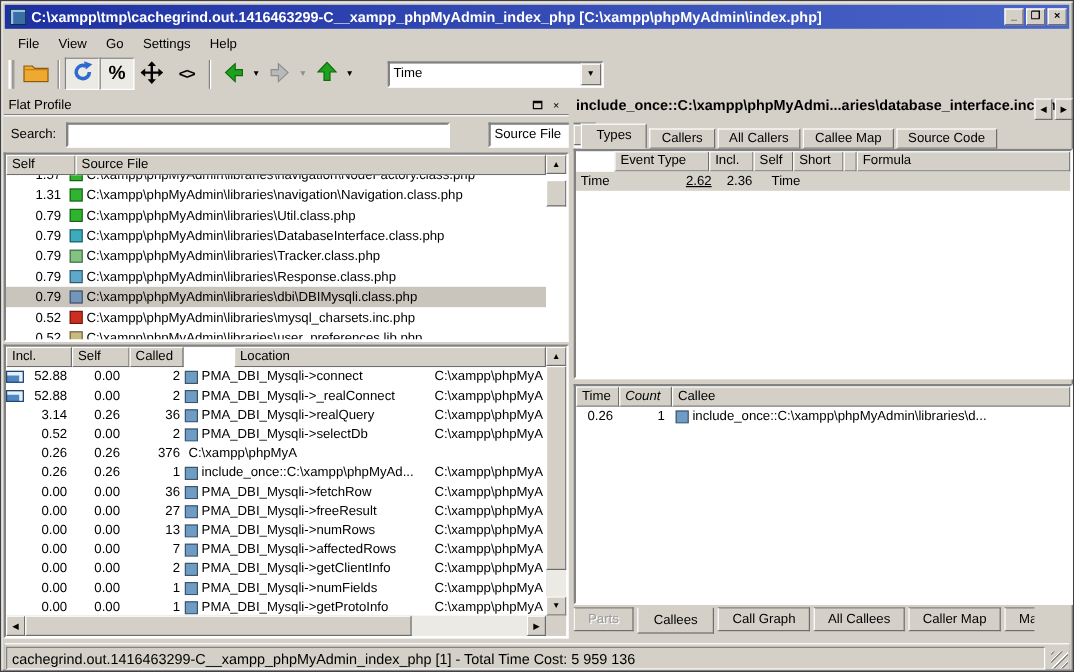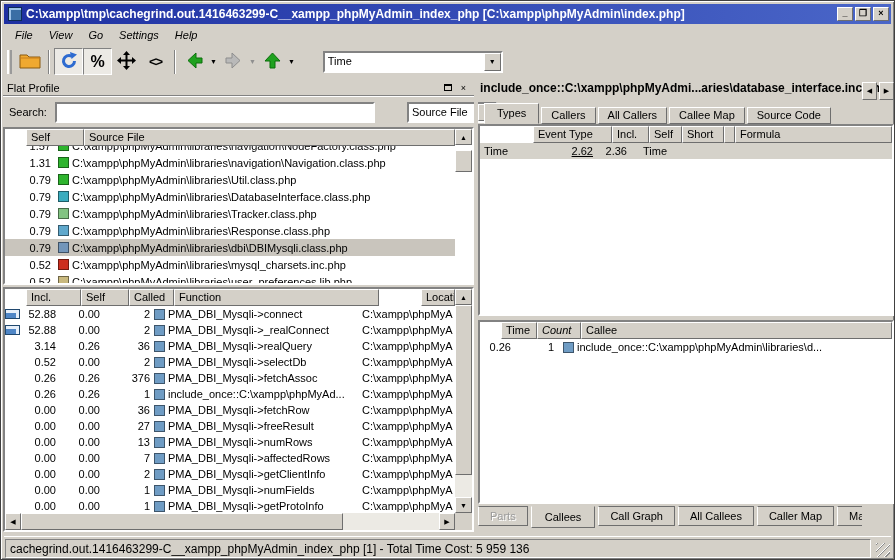--- a/index.html
+++ b/index.html
@@ -18,21 +18,21 @@
   .titlebar { position:absolute; left:3px; top:3px; right:3px; height:20px;
               background:linear-gradient(90deg,#1e30a2,#4a66c8);
               display:flex; align-items:center; padding:0 2px; }
   .app-icon { width:14px; height:14px; margin:0 4px 0 2px; background:#3a6ea5;
               border:1px solid #0c2a55; box-shadow: inset 2px 2px 0 #9cc2e8; }
   .title-text { color:#fff; font-weight:bold; font-size:12px; white-space:nowrap; overflow:hidden; flex:1; }
   .win-btns { display:flex; gap:2px; margin-left:4px; }
   .win-btn { width:16px; height:14px; font-size:9px; font-weight:bold; line-height:11px; text-align:center; }
 
   
-  .menubar { position:absolute; left:3px; top:24px; right:3px; height:20px; display:flex; align-items:center; padding-left:3px;font-style:italic; }
+  .menubar { position:absolute; left:3px; top:24px; right:3px; height:20px; display:flex; align-items:flex-end; padding-left:3px; }
   .menu-item { padding:2px 8px; }
 
   
   .toolbar { position:absolute; left:3px; top:44px; right:3px; height:33px; display:flex; align-items:center; }
   .tb-handle { width:5px; height:24px; margin:0 3px; border-left:2px solid #fff; border-right:2px solid #9a9a9a; }
   .tb-sep { width:2px; height:24px; margin:0 4px; border-left:1px solid #828282; border-right:1px solid #fff; }
   .tb-btn { width:29px; height:27px; display:flex; align-items:center; justify-content:center; border:1px solid transparent; }
   .tb-btn.checked { background:#eceae5; border-color:#828282 #ffffff #ffffff #828282; }
   .dd { font-size:7px; margin:0 2px 0 1px; }
   .dd.disabled { color:#8f8f8f; }
@@ -55,21 +55,21 @@
 
   .search-row { position:absolute; left:0; top:21px; right:0; height:26px; }
   .search-label { position:absolute; left:6px; top:6px; }
   .search-input { position:absolute; left:52px; top:2px; width:320px; height:21px;
                   border:2px solid; border-color:#828282 #ffffff #ffffff #828282; background:#fff;
                   font-family:"Liberation Sans",sans-serif; font-size:11px; padding:0 3px; }
   .group-combo { position:absolute; left:378px; top:2px; width:90px; height:21px; }
 
   
   .listbox { position:absolute; overflow:hidden; }
-  .lb-inner { position:absolute; inset:0;padding-left:21px; }
+  .lb-inner { position:absolute; inset:0; }
   .vscroll { position:absolute; right:0; top:0; width:17px; background:#eceae4; }
   .hscroll { position:absolute; left:0; bottom:0; height:17px; background:#eceae4; }
   .sb-btn { position:absolute; width:17px; height:16px; display:flex; align-items:center; justify-content:center; font-size:7px; }
   .sb-thumb { position:absolute; left:0; width:17px; }
 
   .row { display:flex; align-items:center; white-space:nowrap; overflow:hidden; }
   .row.sel { background:#c9c5bd; }
   .sq { display:inline-block; width:11px; height:11px; border:1px solid rgba(0,0,0,0.45); margin:0 3px 0 1px; flex:none; }
   .num { text-align:right; flex:none; }
   .clip { overflow:hidden; white-space:nowrap; flex:1; }
@@ -278,21 +278,20 @@
         <div class="sb-btn raised" style="bottom:0;">▼</div>
       </div>
     </div>
 
     <div class="listbox sunken2" style="left:0; top:208px; width:471px; height:245px;">
       <div class="lb-inner" style="right:17px; bottom:17px;">
         <div style="display:flex;" id="fnlist-header">
             <div class="hcell" style="width: 55px;">Incl.</div>
             <div class="hcell" style="width: 48px;">Self</div>
             <div class="hcell" style="width: 45px;">Called</div>
-            <div class="hcell" style="width: 205px;">Function</div>
             <div class="hcell" style="flex: 1 1 0%; margin-left: 42px;">Location</div>
           </div>
         <div style="position:absolute; left:0; right:0; top:17px; bottom:0; overflow:hidden; background:#fff;">
           <div id="fnlist-rows">
               <div class="row" style="height: 16px;">
                 <div style="width: 55px; display: flex; align-items: center; flex: 0 0 auto;">
                   <div class="costbar"></div>
                   <div class="num" style="flex: 1 1 0%; padding-right: 4px;">52.88</div>
                 </div>
                 <div class="num" style="width: 48px; padding-right: 8px;">0.00</div>
@@ -342,24 +341,20 @@
                 </div>
                 <div class="clip" style="padding-left: 4px;">C:\xampp\phpMyA</div>
               </div>
               <div class="row" style="height: 16px;">
                 <div style="width: 55px; display: flex; align-items: center; flex: 0 0 auto;">
                   <div style="width: 17px;"></div>
                   <div class="num" style="flex: 1 1 0%; padding-right: 4px;">0.26</div>
                 </div>
                 <div class="num" style="width: 48px; padding-right: 8px;">0.26</div>
                 <div class="num" style="width: 45px; padding-right: 3px;">376</div>
-                <div style="width: 205px; display: flex; align-items: center; overflow: hidden; flex: 0 0 auto;">
-                  <div class="sq" style="background: rgb(111, 156, 196);"></div>
-                  <div class="clip">PMA_DBI_Mysqli-&gt;fetchAssoc</div>
-                </div>
                 <div class="clip" style="padding-left: 4px;">C:\xampp\phpMyA</div>
               </div>
               <div class="row" style="height: 16px;">
                 <div style="width: 55px; display: flex; align-items: center; flex: 0 0 auto;">
                   <div style="width: 17px;"></div>
                   <div class="num" style="flex: 1 1 0%; padding-right: 4px;">0.26</div>
                 </div>
                 <div class="num" style="width: 48px; padding-right: 8px;">0.26</div>
                 <div class="num" style="width: 45px; padding-right: 3px;">1</div>
                 <div style="width: 205px; display: flex; align-items: center; overflow: hidden; flex: 0 0 auto;">

